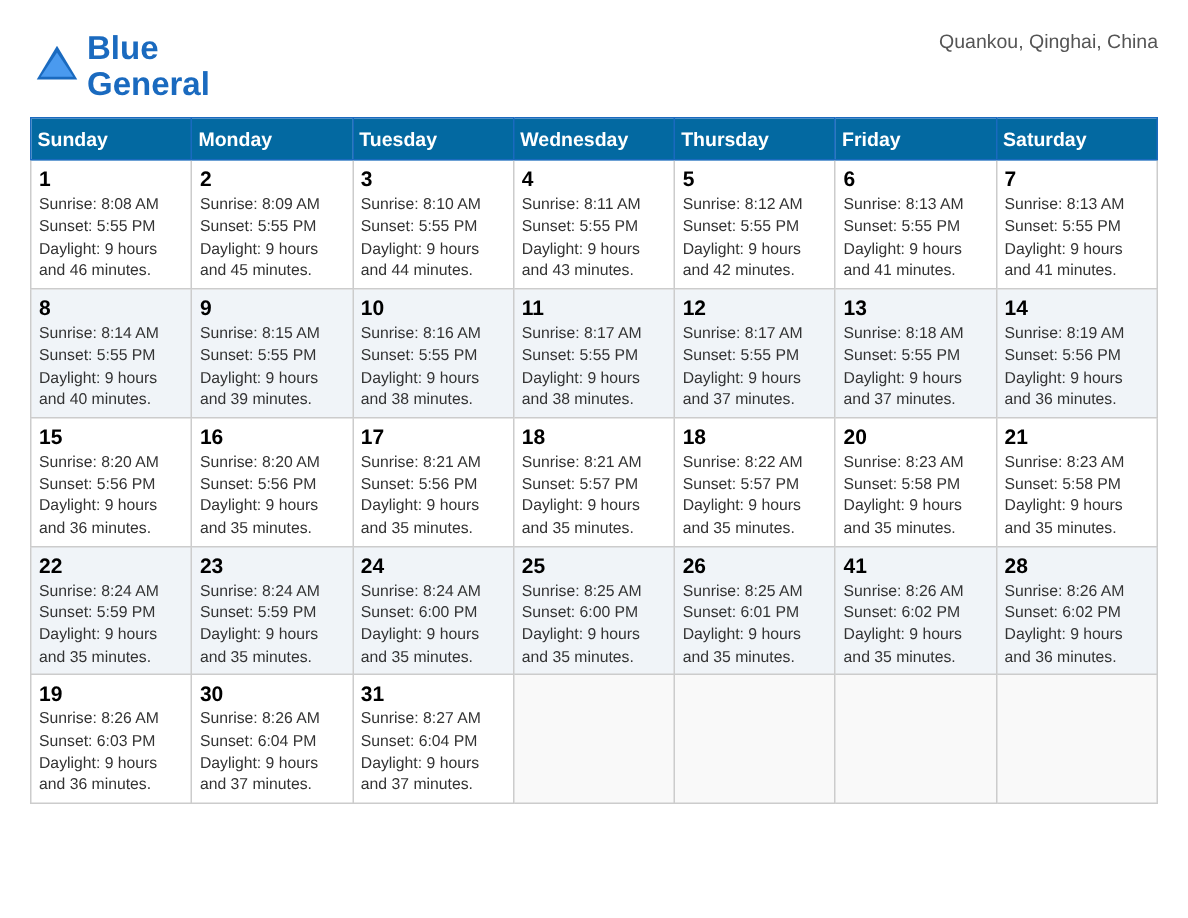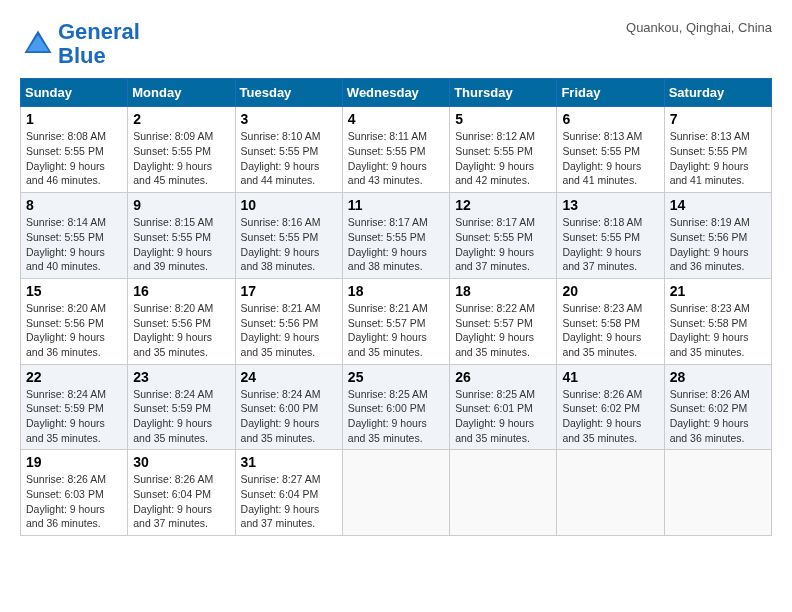--- a/index.html
+++ b/index.html
@@ -89,22 +89,22 @@
 </head>
 <body>
 
 <div class="header">
   <div class="logo">
     <svg class="logo-icon" viewBox="0 0 40 40">
       <polygon points="20,5 35,30 5,30" fill="#1a6abf"></polygon>
       <polygon points="20,10 32,28 8,28" fill="#4a9aef"></polygon>
     </svg>
     <div class="logo-text">
+      <div style="color:#1a6abf;">Blue</div>
       <div><span>General</span></div>
-      <div style="color:#1a6abf;">Blue</div>
     </div>
   </div>
   <div class="title-block">
     <div class="location">Quankou, Qinghai, China</div>
   </div>
 </div>
 
 <table>
   <thead>
     <tr>

